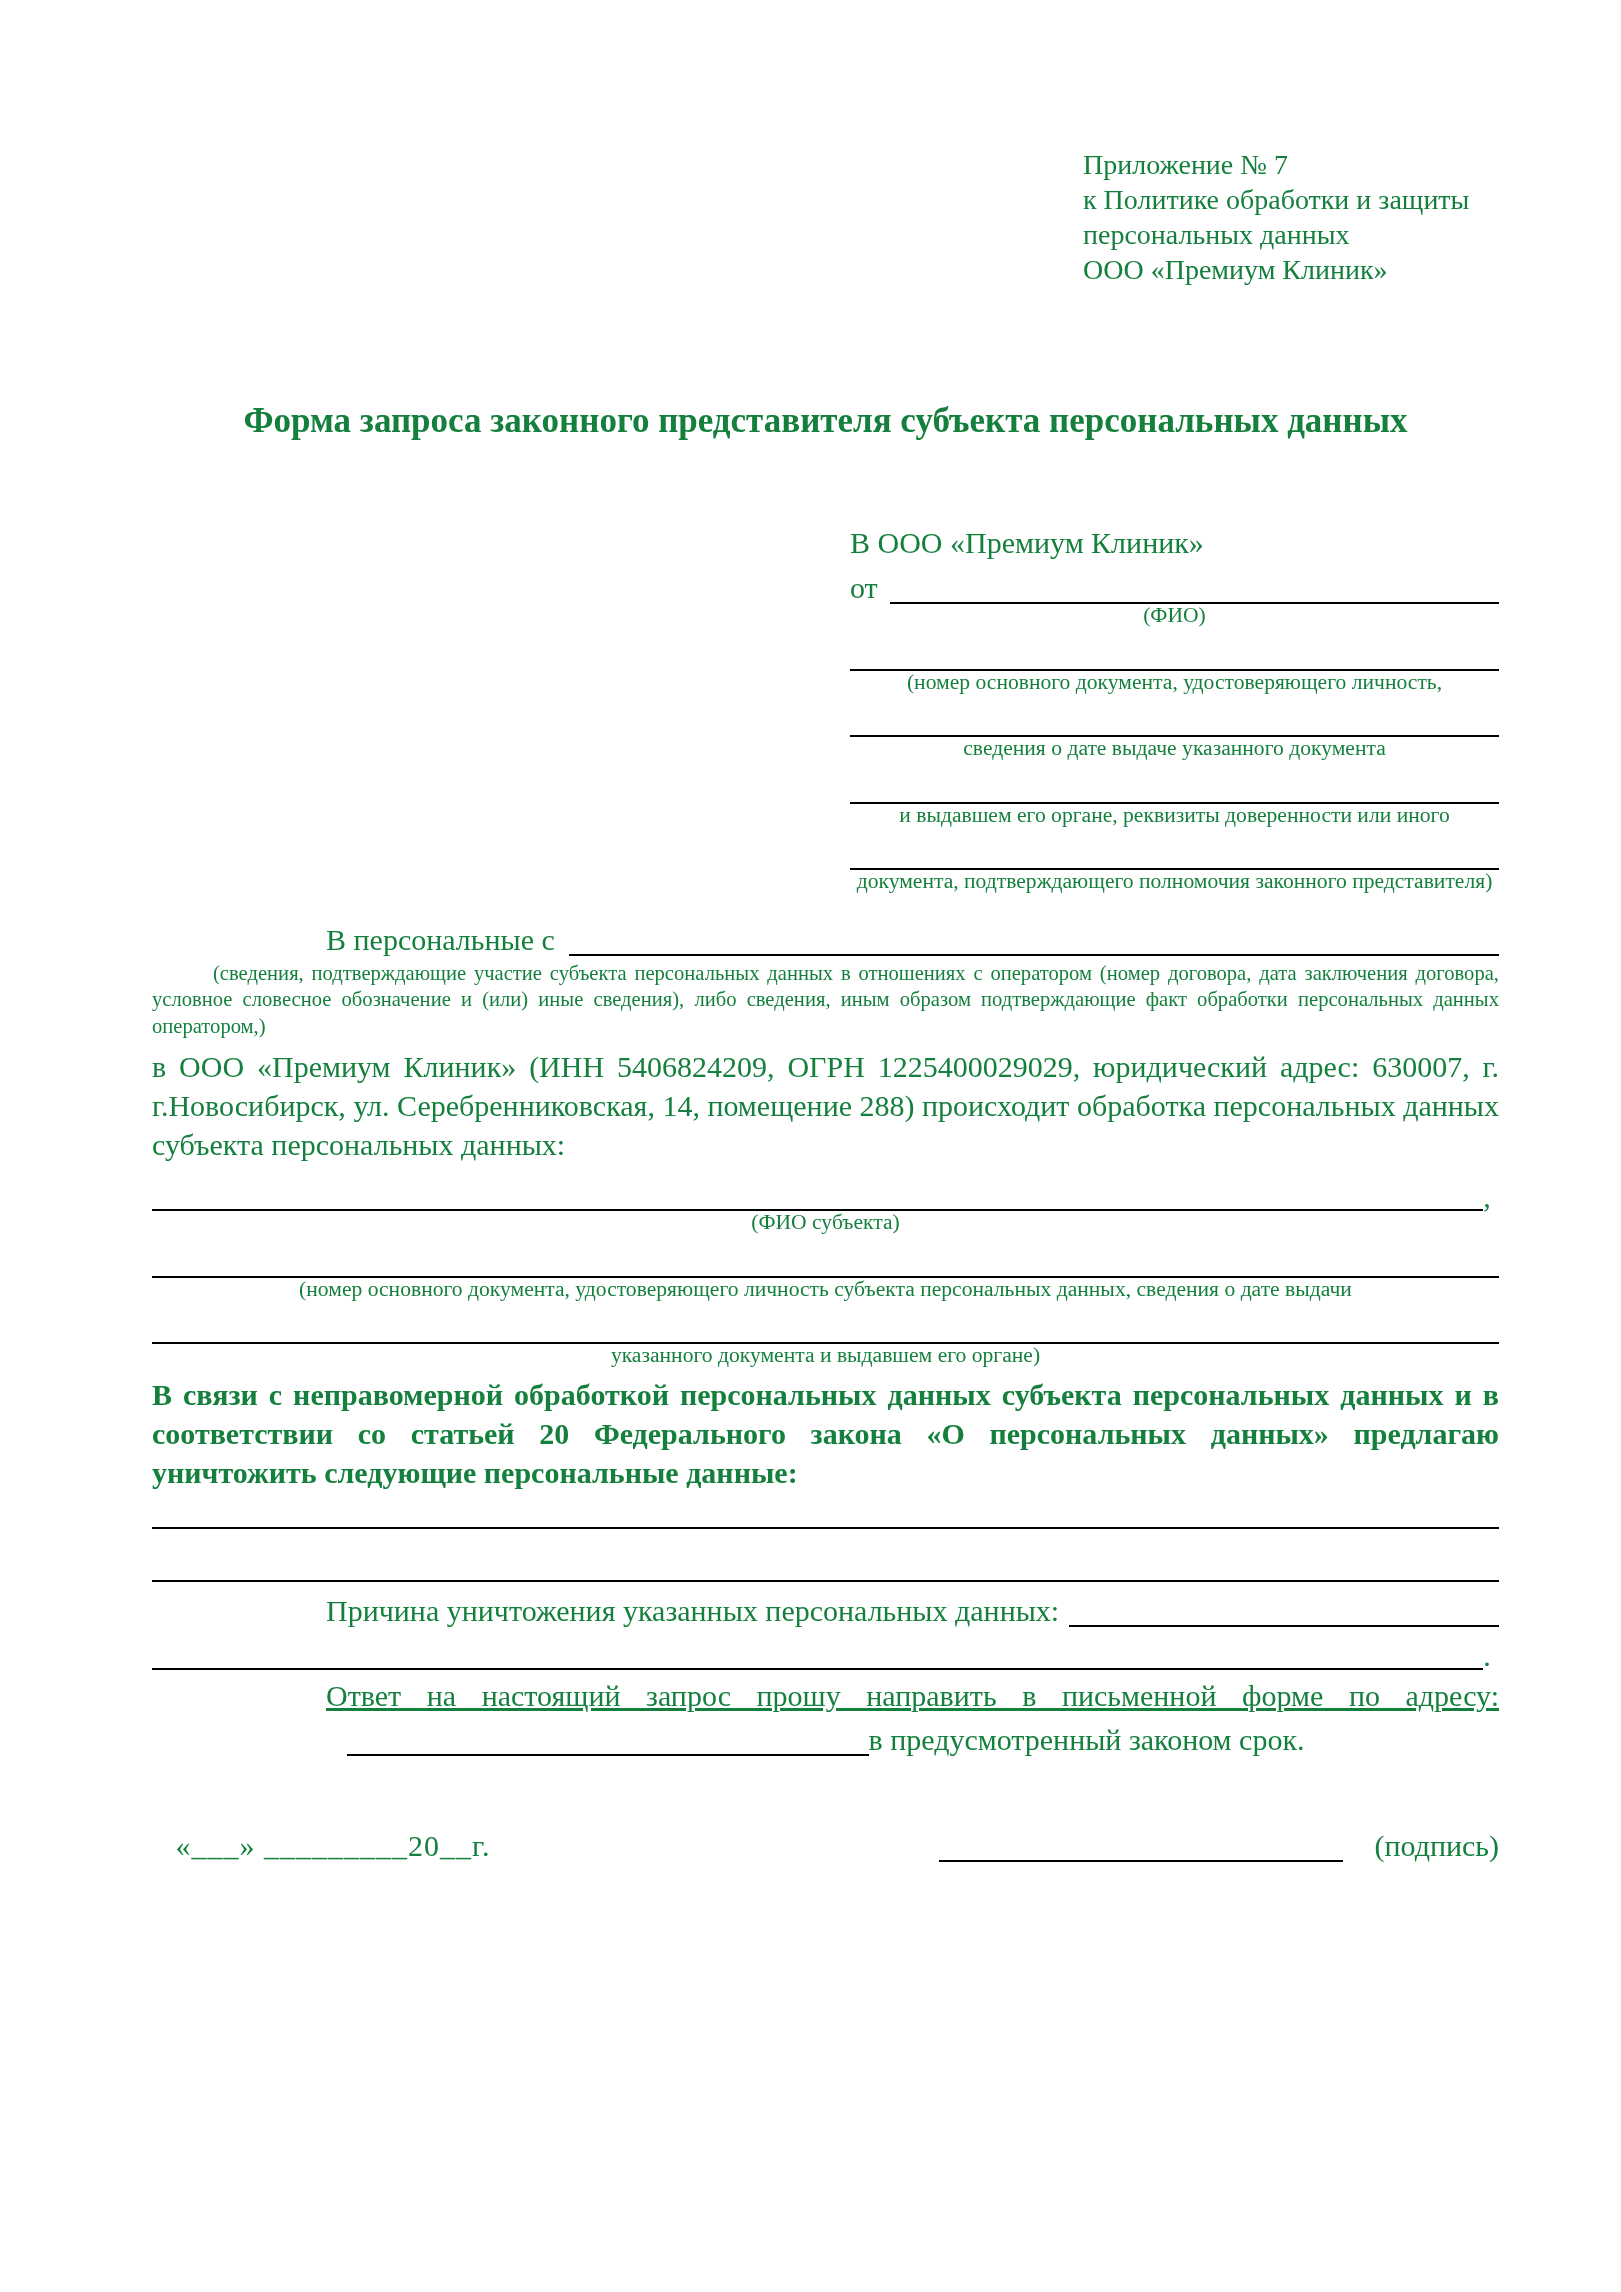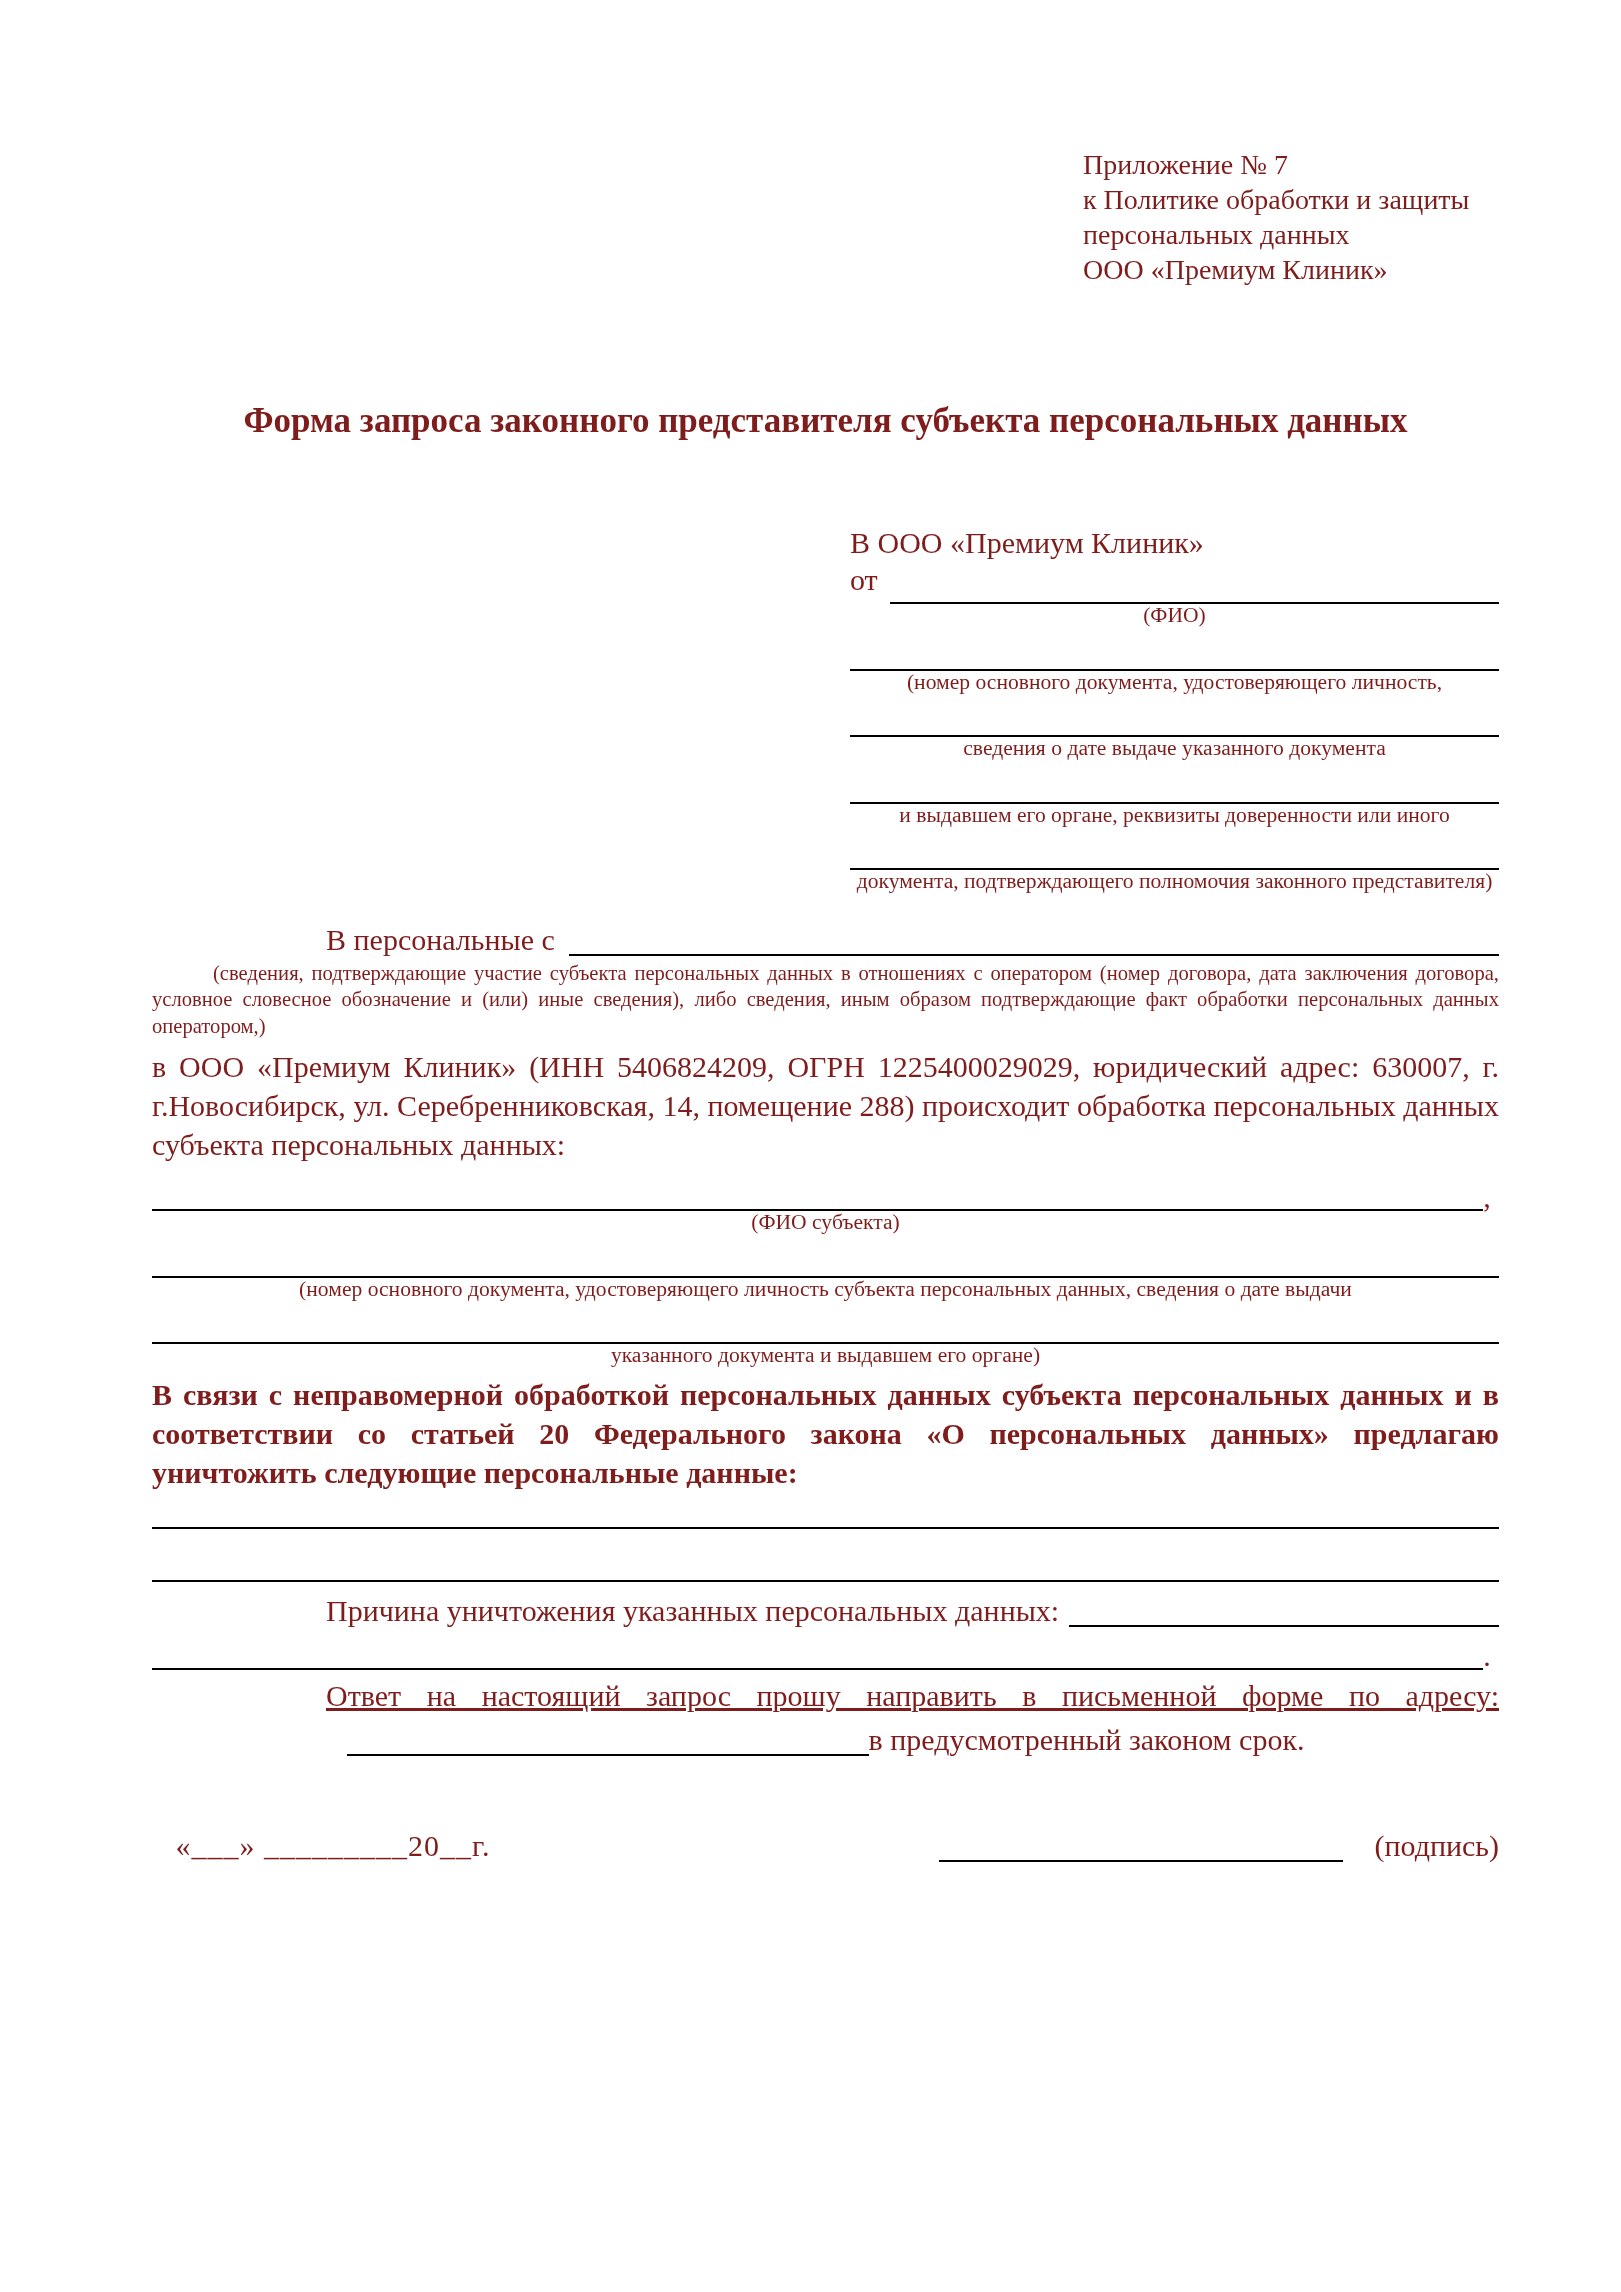--- a/index.html
+++ b/index.html
@@ -1,34 +1,34 @@
 <!DOCTYPE html>
 <html lang="ru"><head>
 <meta charset="utf-8">
 <style>
   html,body{margin:0;padding:0;background:#8a8a8a;}
   .page{
     position:relative;
     width:1621px;height:2293px;
     margin:0 auto;
     background:#ffffff;
-    color:#7f1d1d;
+    color:#15803d;
     font-family:"Liberation Serif","DejaVu Serif",serif;
     box-sizing:border-box;
     padding:147px 122px 0 152px;
     overflow:hidden;
   }
   
   .header-right{margin-left:931px;font-size:28px;line-height:35px;}
   
   .title{margin-top:110px;text-align:center;font-weight:700;font-size:35px;line-height:47px;}
   
   .addressee{margin-top:78px;margin-left:698px;font-size:30px;}
   .addr-to{line-height:41px;}
-  .from-row{display:flex;height:41px;}
+  .from-row{display:flex;align-items:flex-end;height:41px;}
   .from-label{padding-right:11.8px;line-height:33px;}
   .fill{flex:1;border-bottom:2.9px solid #000;}
   .caption{font-size:21.6px;line-height:23.5px;text-align:center;}
   .addr-line{height:41px;border-bottom:2.9px solid #000;}
   
   .body-block{font-size:30px;}
   .accordance-row{display:flex;align-items:flex-end;height:43px;margin-top:19.6px;}
   .accordance-label{padding-left:174px;padding-right:13.7px;line-height:33px;white-space:nowrap;}
   .footnote{font-size:20.6px;line-height:26.5px;text-align:justify;text-indent:61px;margin-top:3.9px;}
   .para{line-height:39px;text-align:justify;}

